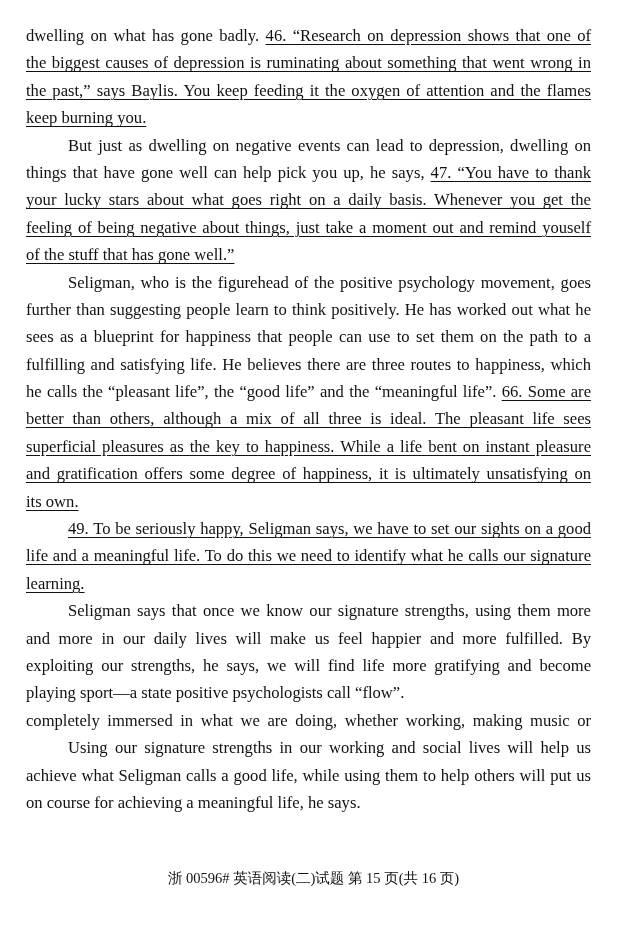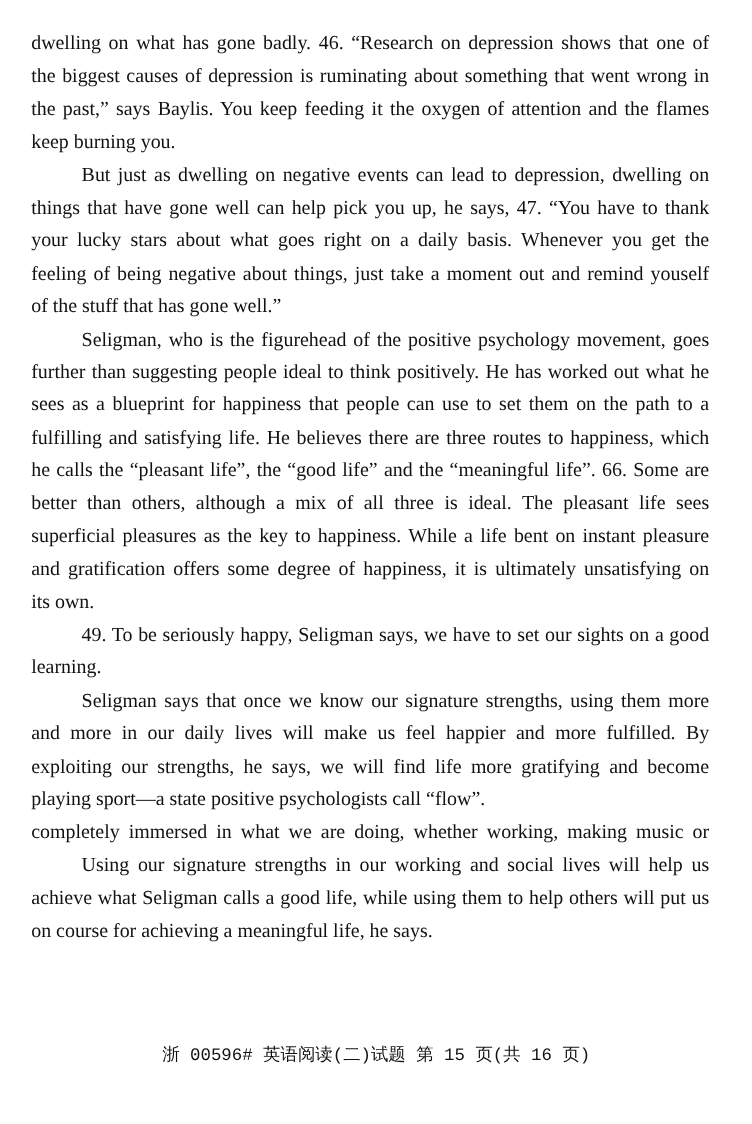--- a/index.html
+++ b/index.html
@@ -3,47 +3,48 @@
 <meta charset="utf-8">
 <style>
   html, body { margin: 0; padding: 0; background: #ffffff; }
   body { width: 627px; height: 937px; overflow: hidden; position: relative;
          font-family: "Liberation Serif", "DejaVu Serif", serif; color: #111; }
   .page { position: absolute; left: 26px; top: 22px; width: 565px; }
   .line { position: relative; height: 27.4px; font-size: 16.6px; line-height: 27.4px;
           white-space: nowrap; text-align: justify; text-align-last: justify; }
   .line.last { text-align-last: left; }
   .line.indent { padding-left: 42px; }
-  .seg.u { text-underline-offset: 3px; text-decoration-thickness: 1px; }
+  .seg.u { text-decoration: underline; text-underline-offset: 3px; text-decoration-thickness: 1px; }
   .footer { position: absolute; left: 0; width: 627px; top: 869px; text-align: center;
-            font-size: 14.5px; font-family: Liberation Mono, monospace; color: #111; }
+            font-size: 14.5px; font-family: Liberation Serif, serif; color: #111; }
 </style>
 </head>
 <body>
 
 <div class="page" id="doc">
     <div class="line"><span class="seg">dwelling on what has gone badly. </span><span class="seg u">46. “Research on depression shows that one of</span></div>
     <div class="line"><span class="seg u">the biggest causes of depression is ruminating about something that went wrong in</span></div>
     <div class="line"><span class="seg u">the past,” says Baylis. You keep feeding it the oxygen of attention and the flames</span></div>
     <div class="line last"><span class="seg u">keep burning you.</span></div>
     <div class="line indent"><span class="seg">But just as dwelling on negative events can lead to depression, dwelling on</span></div>
     <div class="line"><span class="seg">things that have gone well can help pick you up, he says, </span><span class="seg u">47. “You have to thank</span></div>
     <div class="line"><span class="seg u">your lucky stars about what goes right on a daily basis. Whenever you get the</span></div>
     <div class="line"><span class="seg u">feeling of being negative about things, just take a moment out and remind youself</span></div>
     <div class="line last"><span class="seg u">of the stuff that has gone well.”</span></div>
     <div class="line indent"><span class="seg">Seligman, who is the figurehead of the positive psychology movement, goes</span></div>
-    <div class="line"><span class="seg">further than suggesting people ideal to think positively. He has worked out what he</span></div>
+    <div class="line"><span class="seg">further than suggesting people learn to think positively. He has worked out what he</span></div>
     <div class="line"><span class="seg">sees as a blueprint for happiness that people can use to set them on the path to a</span></div>
     <div class="line"><span class="seg">fulfilling and satisfying life. He believes there are three routes to happiness, which</span></div>
     <div class="line"><span class="seg">he calls the “pleasant life”, the “good life” and the “meaningful life”. </span><span class="seg u">66. Some are</span></div>
     <div class="line"><span class="seg u">better than others, although a mix of all three is ideal. The pleasant life sees</span></div>
     <div class="line"><span class="seg u">superficial pleasures as the key to happiness. While a life bent on instant pleasure</span></div>
     <div class="line"><span class="seg u">and gratification offers some degree of happiness, it is ultimately unsatisfying on</span></div>
     <div class="line last"><span class="seg u">its own.</span></div>
     <div class="line indent"><span class="seg u">49. To be seriously happy, Seligman says, we have to set our sights on a good</span></div>
+    <div class="line"><span class="seg u">life and a meaningful life. To do this we need to identify what he calls our signature</span></div>
     <div class="line last"><span class="seg u">learning.</span></div>
     <div class="line indent"><span class="seg">Seligman says that once we know our signature strengths, using them more</span></div>
     <div class="line"><span class="seg">and more in our daily lives will make us feel happier and more fulfilled. By</span></div>
     <div class="line"><span class="seg">exploiting our strengths, he says, we will find life more gratifying and become</span></div>
     <div class="line last"><span class="seg">playing sport—a state positive psychologists call “flow”.</span></div>
     <div class="line"><span class="seg">completely immersed in what we are doing, whether working, making music or</span></div>
     <div class="line indent"><span class="seg">Using our signature strengths in our working and social lives will help us</span></div>
     <div class="line"><span class="seg">achieve what Seligman calls a good life, while using them to help others will put us</span></div>
     <div class="line last"><span class="seg">on course for achieving a meaningful life, he says.</span></div>
   </div>

